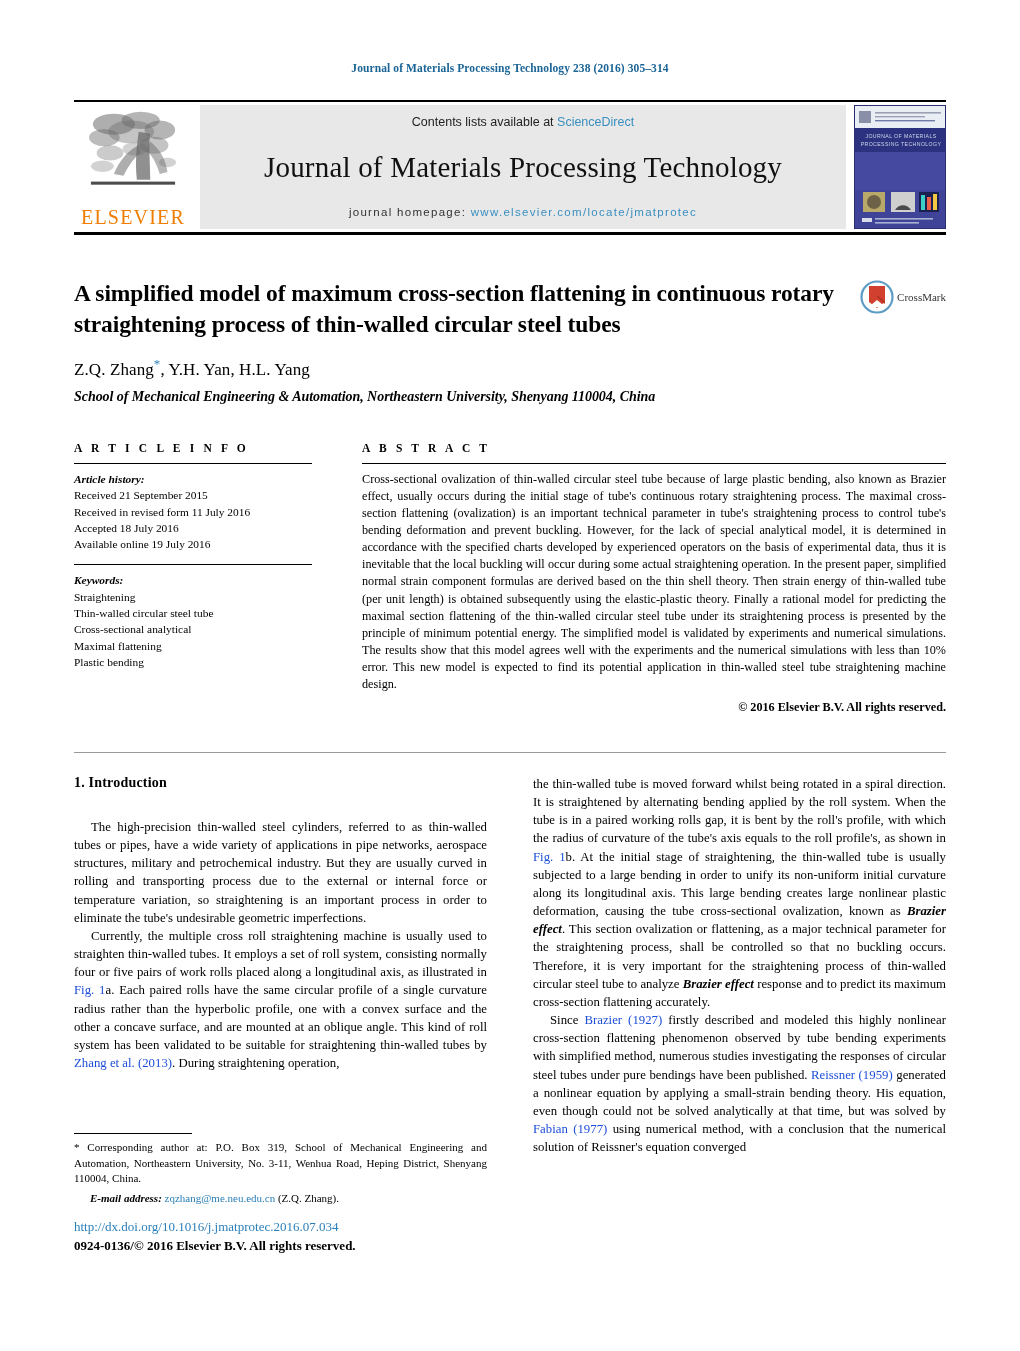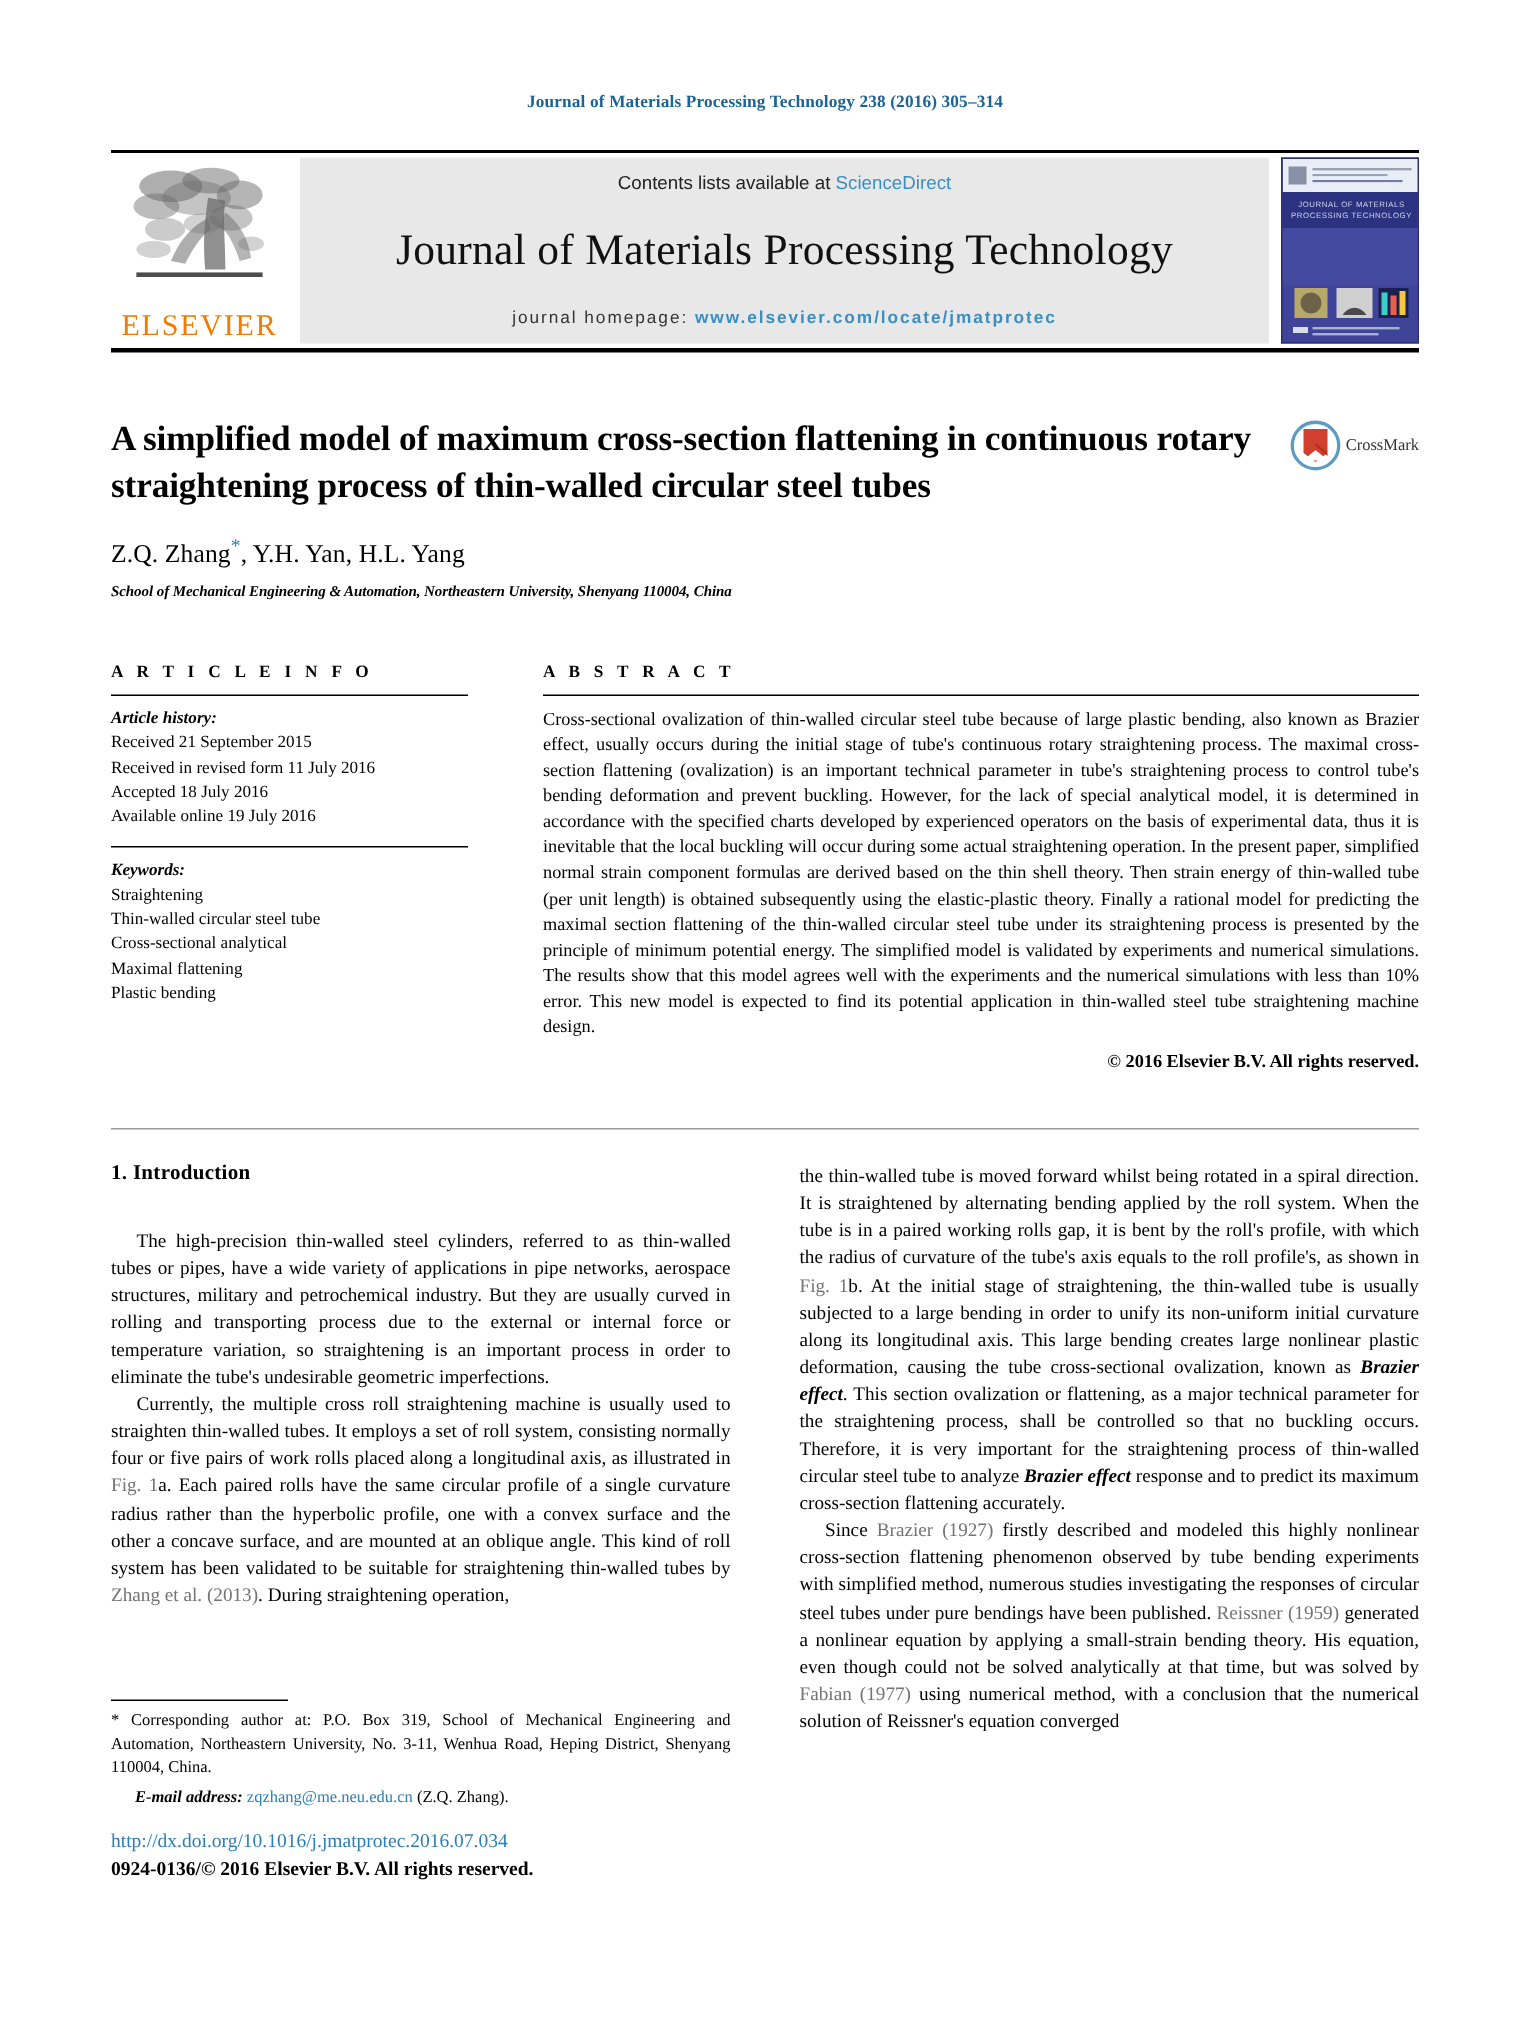--- a/index.html
+++ b/index.html
@@ -102,21 +102,20 @@
     line-height: 1.05;
   }
   .sd-line3 {
     font-family: "Liberation Sans", sans-serif;
     font-size: 11.5px;
     color: #333;
     letter-spacing: 1.3px;
   }
   .sd-line3 .url {
     color: #3a8fc0;
-    font-weight: bold;
   }
   .cover-thumb {
     flex: 0 0 92px;
     width: 92px;
     height: 124px;
     position: relative;
     background: #3b3f8f;
     overflow: hidden;
     border: 1px solid #2b2f72;
     box-sizing: border-box;
@@ -164,21 +163,21 @@
     letter-spacing: 0.1px;
   }
   .authors .star {
     color: #2a7fb8;
     font-size: 13px;
     vertical-align: super;
   }
   .affiliation {
     margin-top: 9px;
     font-family: "Liberation Serif", serif;
-    font-size: 10px;
+    font-size: 14px;
     font-style: italic;
     font-weight: bold;
     color: #000;
     letter-spacing: -0.05px;
   }
 
   
   .info-abstract {
     position: absolute;
     top: 442px;
@@ -268,21 +267,21 @@
     font-size: 12.8px;
     line-height: 1.42;
     text-align: justify;
     text-indent: 17px;
     margin: 0;
     color: #000;
     hyphens: none;
   }
   .p.noind { text-indent: 0; }
   a.ref, .ref {
-    color: #737373;
+    color: #1d4ed8;
     text-decoration: none;
   }
   .bi { font-weight: bold; font-style: italic; }
 
   
   .footnote {
     position: absolute;
     left: 74px;
     top: 1133px;
     width: 413px;

